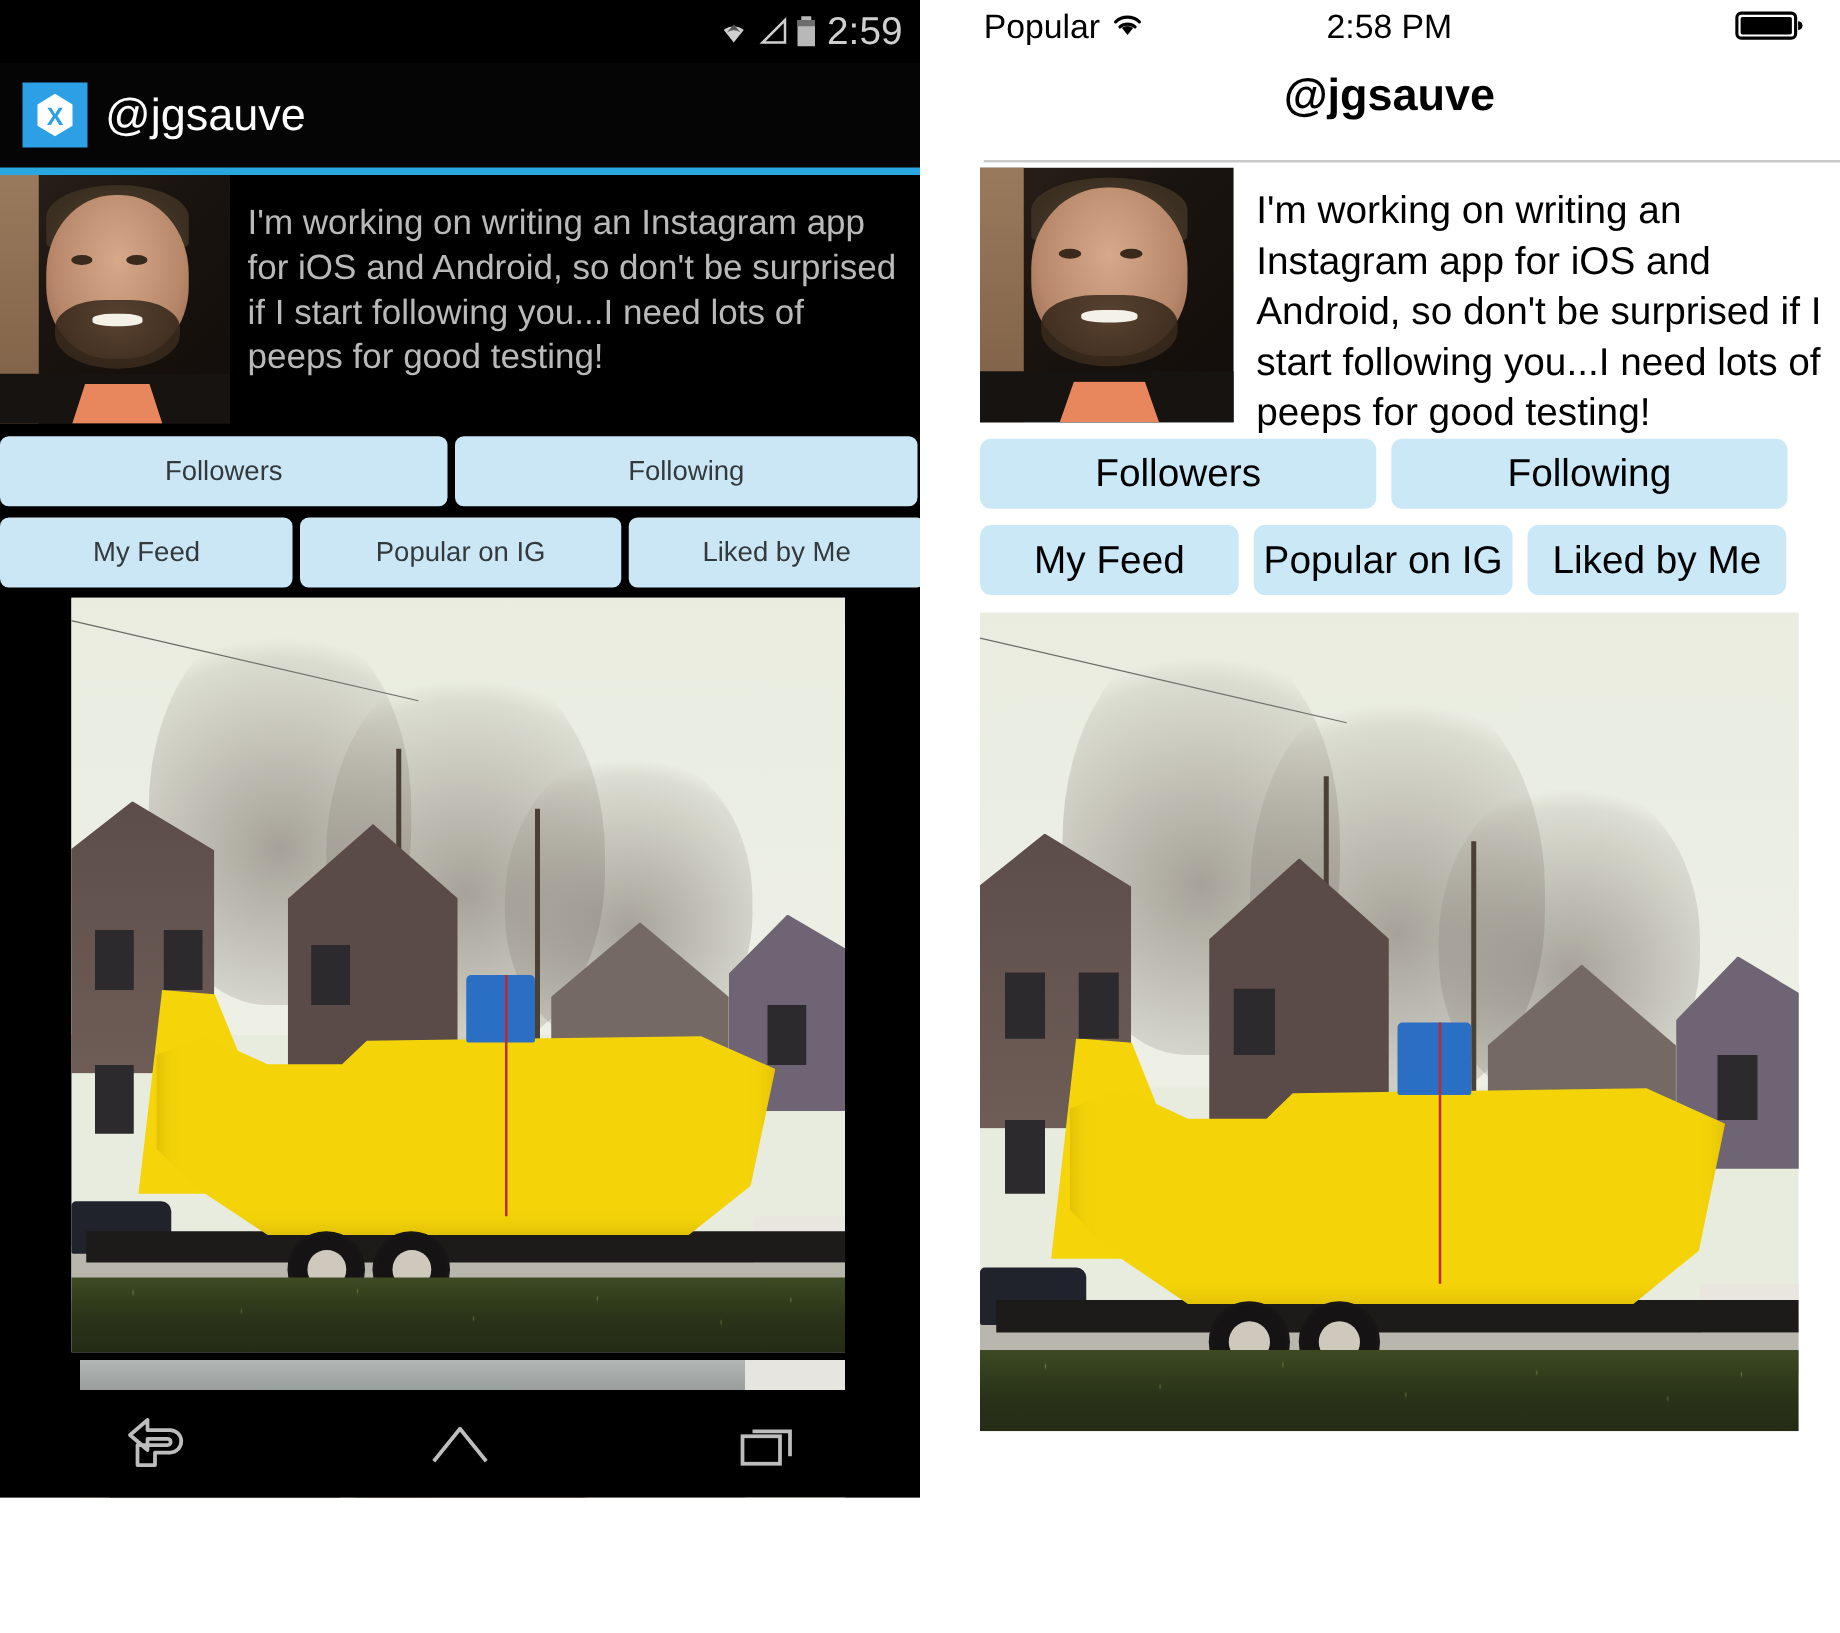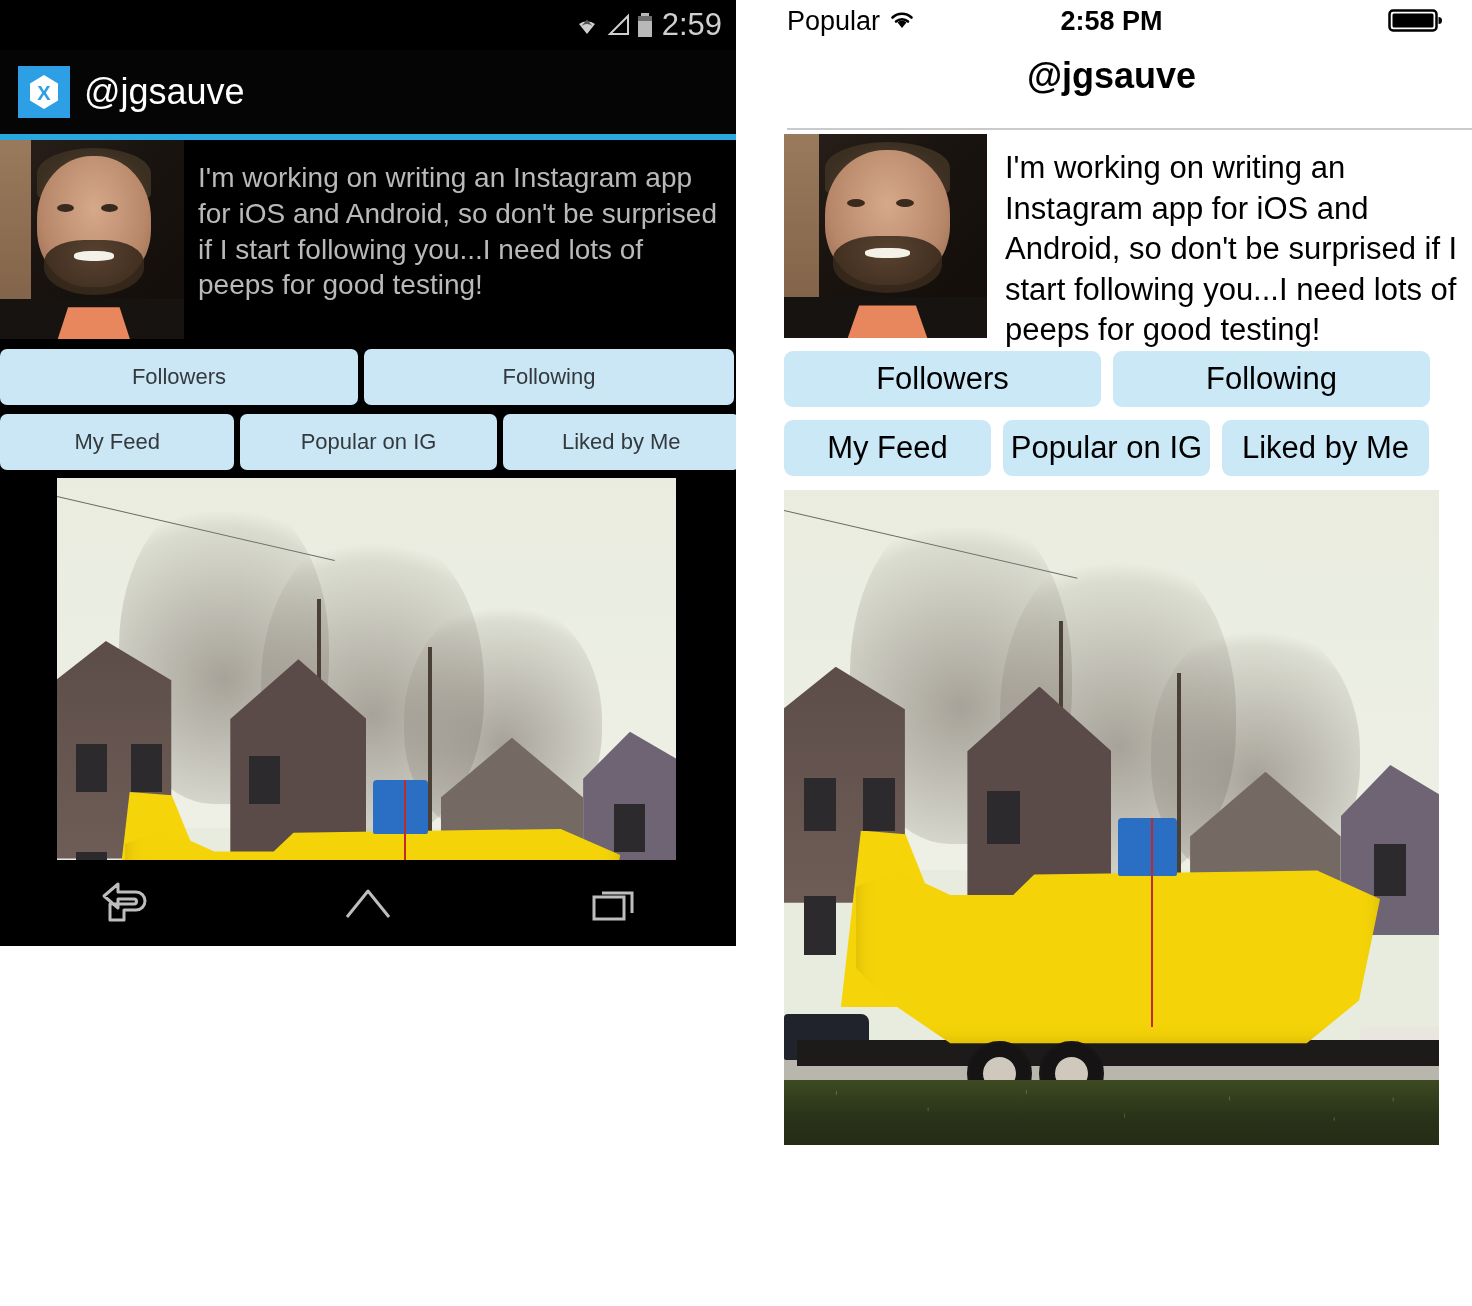--- a/index.html
+++ b/index.html
@@ -19,21 +19,21 @@
     height: 1306px;
     background: #ffffff;
   }
 
   
   .android-panel {
     position: absolute;
     left: 0;
     top: 0;
     width: 736px;
-    height: 946px;
+    height: 1198px;
     background: #000000;
     overflow: hidden;
   }
   .and-statusbar {
     position: absolute;
     left: 0; top: 0;
     width: 736px; height: 50px;
     background: #000000;
     display: flex;
     align-items: center;
@@ -176,21 +176,21 @@
   .ios-carrier {
     display: flex;
     align-items: center;
     gap: 9px;
     flex: 0 0 auto;
   }
   .ios-time {
     position: absolute;
     left: 0; right: 0;
     text-align: center;
-    font-weight: bold;
+    font-weight: normal;
     font-size: 27px;
   }
   .ios-battery {
     margin-left: auto;
     display: flex;
     align-items: center;
     position: relative;
     z-index: 2;
   }
   .ios-navtitle {

